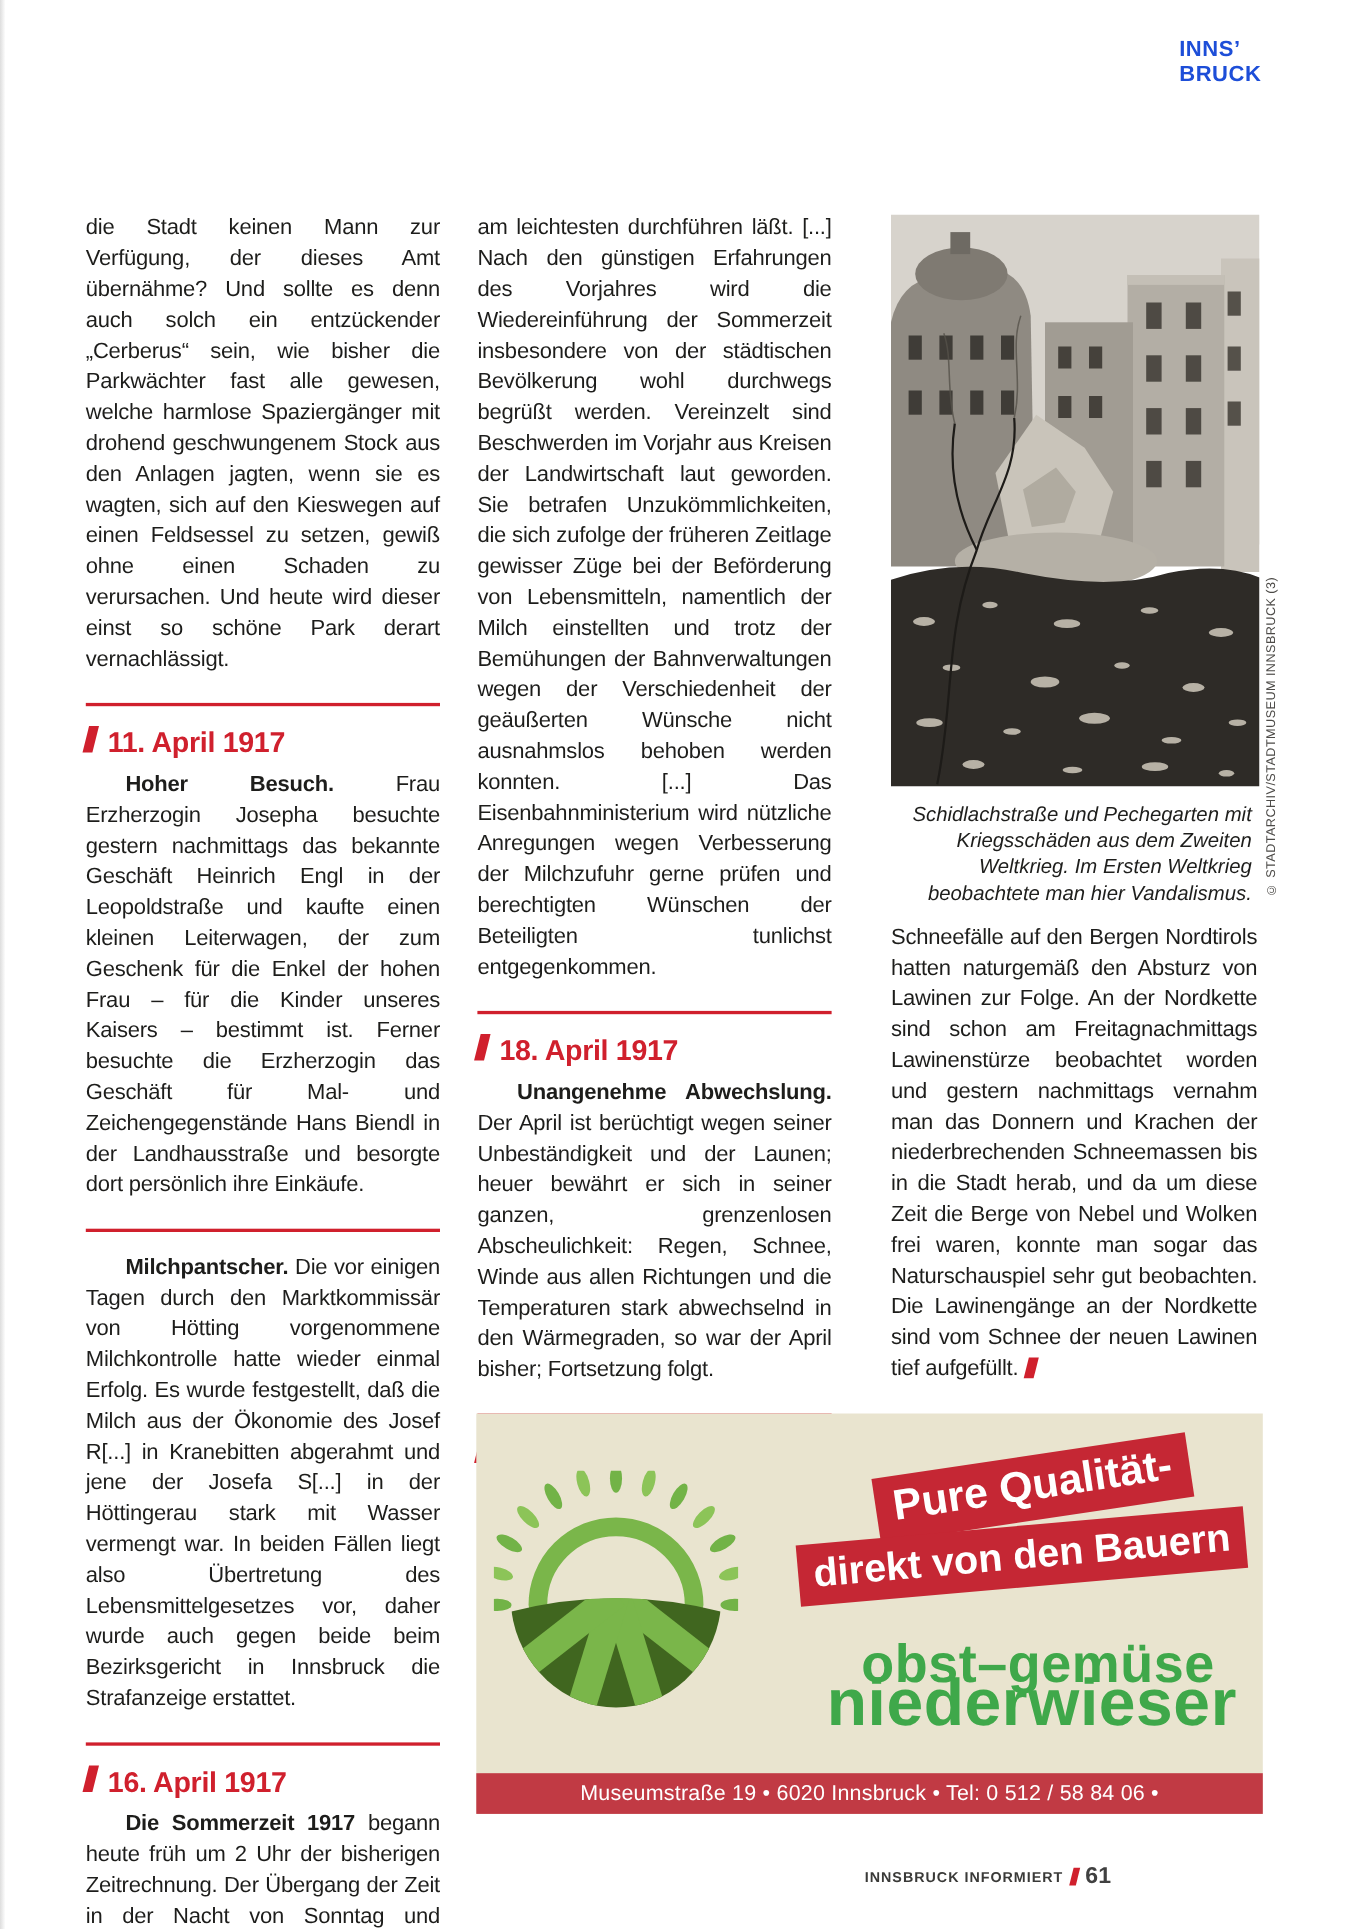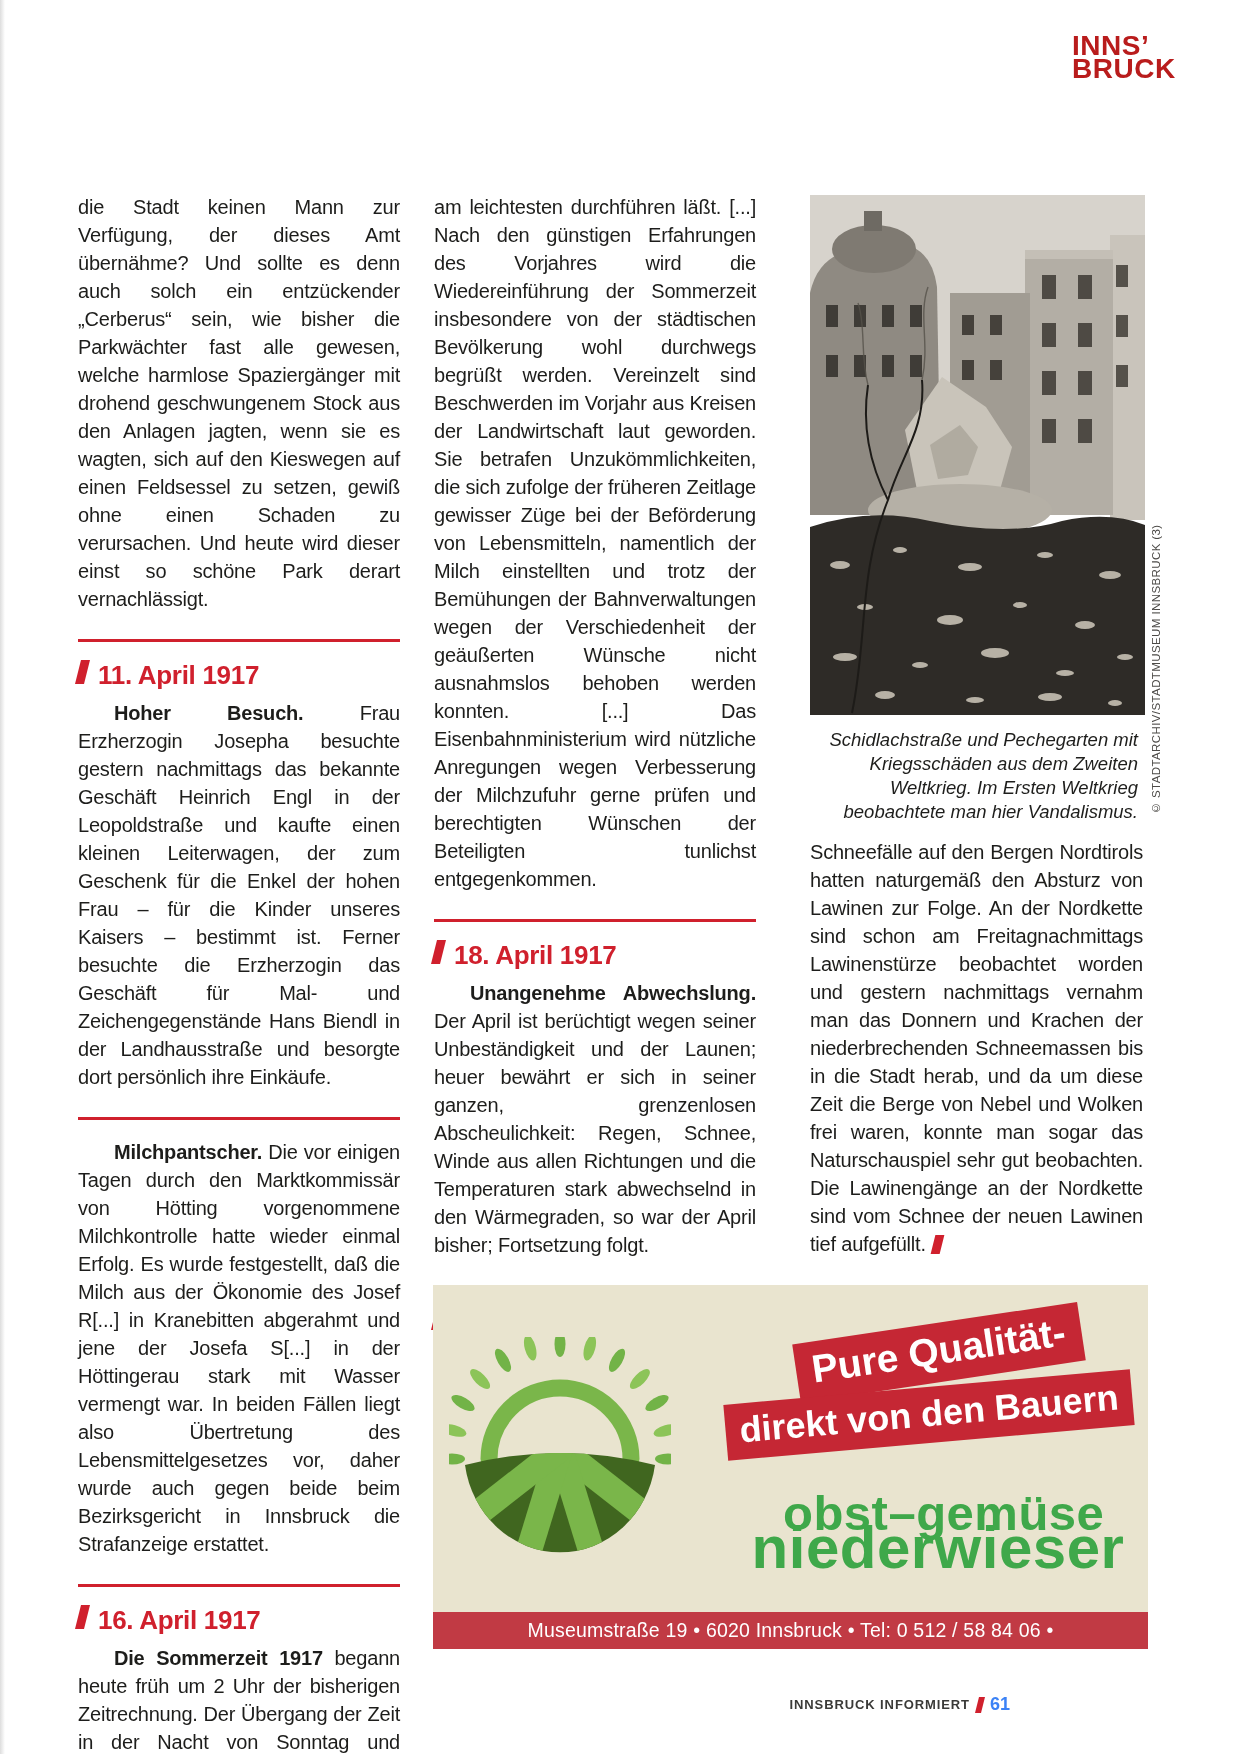--- a/index.html
+++ b/index.html
@@ -11,22 +11,22 @@
     --ink:#1d1d1b;
   }
   html,body{margin:0;padding:0;background:#fff;}
   .page{
     position:relative;width:1240px;height:1754px;background:#ffffff;
     font-family:"Liberation Sans",sans-serif;color:var(--ink);overflow:hidden;
   }
   .scan-edge{position:absolute;left:0;top:0;width:5px;height:100%;
     background:linear-gradient(to right,#cfcfcf,#ffffff);opacity:.7;}
   
-  .logo{position:absolute;left:1072px;top:34px;font-weight:800;font-size:28px;
-    line-height:23px;letter-spacing:.5px;color:#b91c1c;}
+  .logo{position:absolute;left:1072px;top:34px;font-weight:800;font-size:20px;
+    line-height:23px;letter-spacing:.5px;color:#1d4ed8;}
   
   .col{position:absolute;}
   .body-text{font-size:20px;line-height:28px;text-align:justify;
     letter-spacing:-.2px;color:var(--ink);margin:0;}
   .lead{font-weight:bold;margin-left:36px;}
   .section .divider{height:3px;background:var(--red);margin:26px 0 18px 0;}
   .date-heading{display:flex;align-items:flex-start;margin:0 0 8px 0;
     color:var(--red);font-size:26px;font-weight:bold;letter-spacing:-.3px;}
   .slash-mark{display:inline-block;width:9px;height:24px;background:var(--red);
     transform:skewX(-14deg);margin-right:11px;}
@@ -56,21 +56,21 @@
     color:var(--ad-green);font-weight:bold;font-size:60px;letter-spacing:.5px;}
   .ad-bar{position:absolute;left:0;right:0;bottom:0;height:37px;
     background:var(--ad-bar-red);color:#fff;font-size:19.5px;
     line-height:37px;text-align:center;letter-spacing:.2px;}
   
   .page-footer{position:absolute;top:1694px;right:230px;display:flex;
     align-items:center;gap:7px;}
   .footer-label{font-size:13px;font-weight:bold;letter-spacing:.9px;color:#3a3a38;}
   .footer-slash{display:inline-block;width:6px;height:16px;background:var(--red);
     transform:skewX(-14deg);}
-  .page-number{font-size:18px;font-weight:bold;color:#3b82f6;}
+  .page-number{font-size:21px;font-weight:bold;color:#404040;}
 </style>
 </head>
 <body>
 
 <div class="page">
   <div class="scan-edge"></div>
 
   <div class="logo">
     <div>INNS’</div>
     <div>BRUCK</div>

